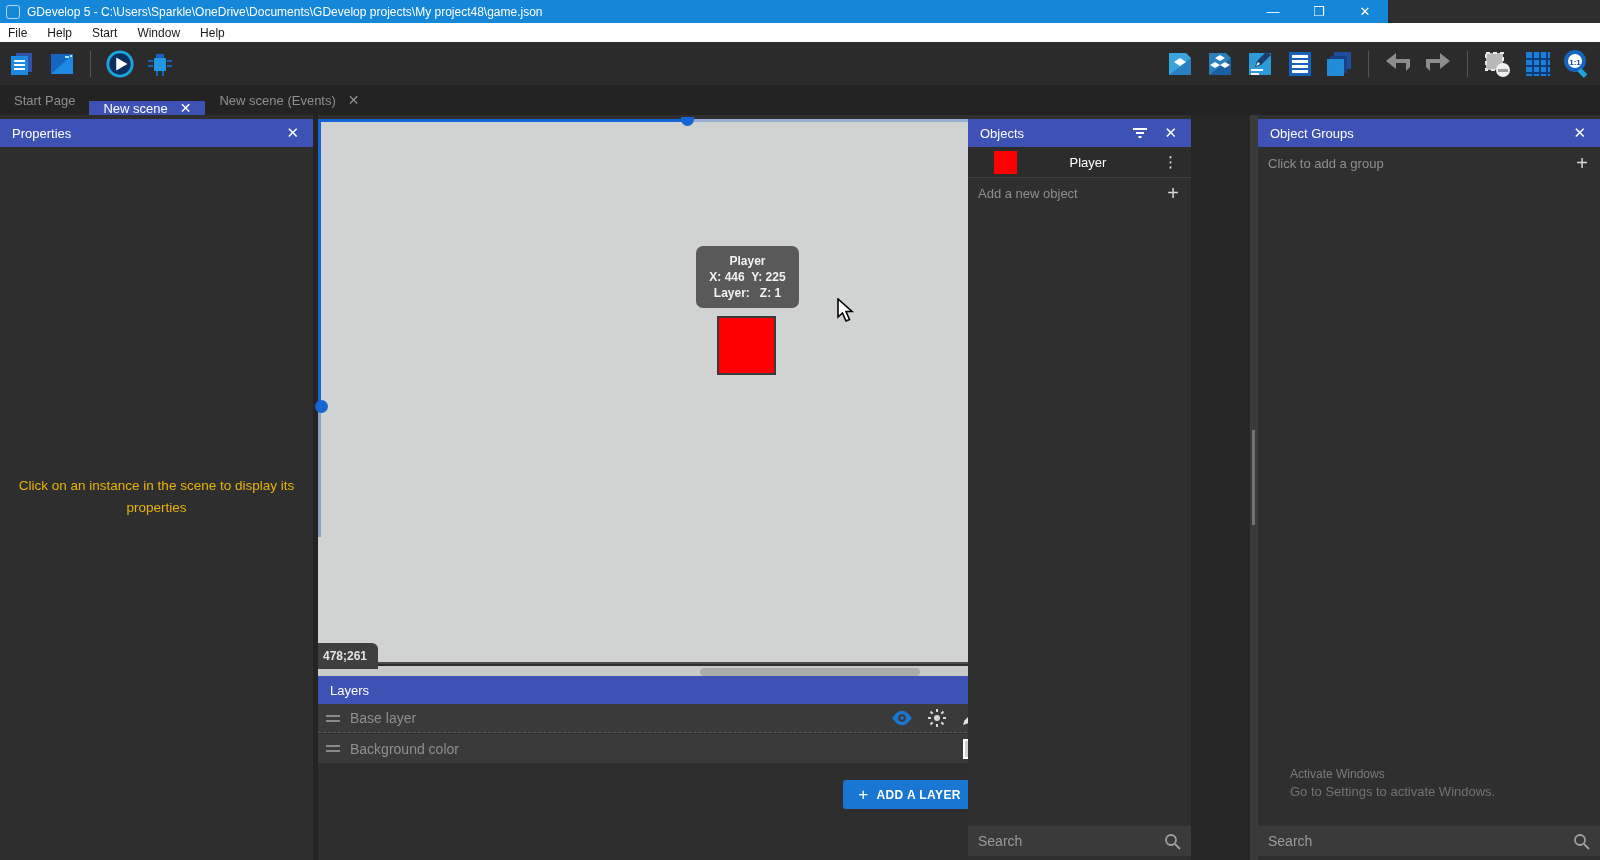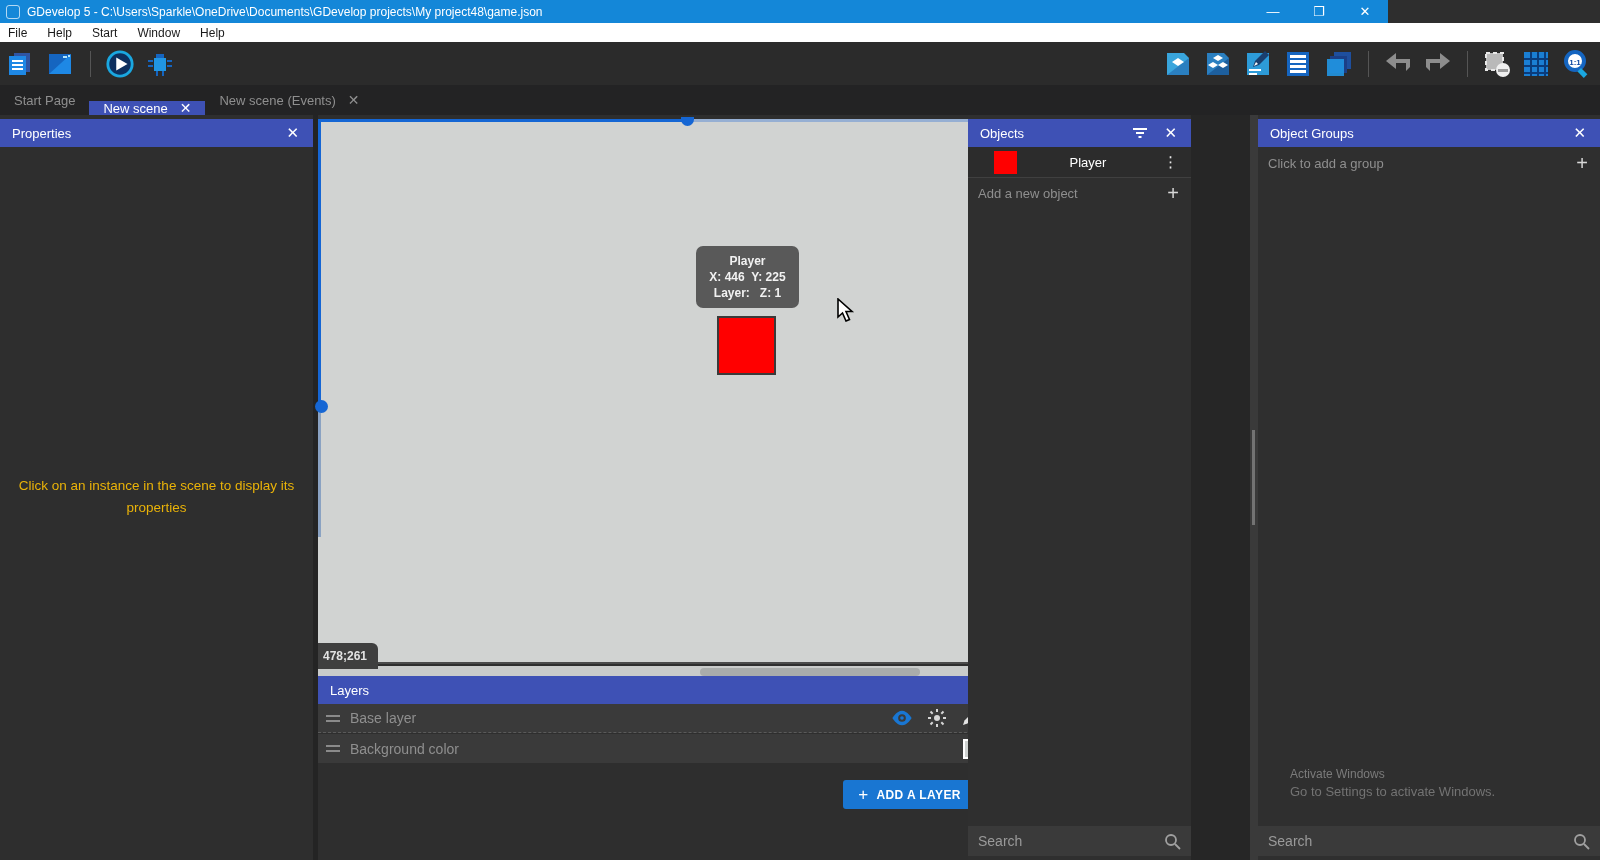--- a/index.html
+++ b/index.html
@@ -21,21 +21,21 @@
              display:flex; align-items:center; font-size:12px; color:#1a1a1a; }
   .menu-item { padding:0 10px; height:19px; display:flex; align-items:center; }
   .menu-item:first-child { padding-left:8px; }
 
   
   .toolbar { position:absolute; top:42px; left:0; width:1600px; height:43px; background:#2b2b2b;
              display:flex; align-items:center; }
   .tool-group { display:flex; align-items:center; gap:10px; }
   .tool-left { margin-left:6px; }
   .tool-right { margin-left:auto; margin-right:8px; }
-  .tbtn { width:30px; height:30px; display:flex; align-items:center; justify-content:flex-start; }
+  .tbtn { width:30px; height:30px; display:flex; align-items:center; justify-content:flex-end; }
   .tsep { width:1px; height:26px; background:#555; margin:0 4px; }
 
   
   .tabbar { position:absolute; top:85px; left:0; width:1600px; height:30px; background:#232324;
             display:flex; align-items:stretch; }
   .tab { display:flex; align-items:center; padding:0 14px; font-size:13px; color:#8f8f8f; gap:12px; }
   .tab.active { background:#3e51b5; color:#ffffff;margin-top:16px; }
   .tab .tab-close { font-size:14px; color:inherit; }
 
   

